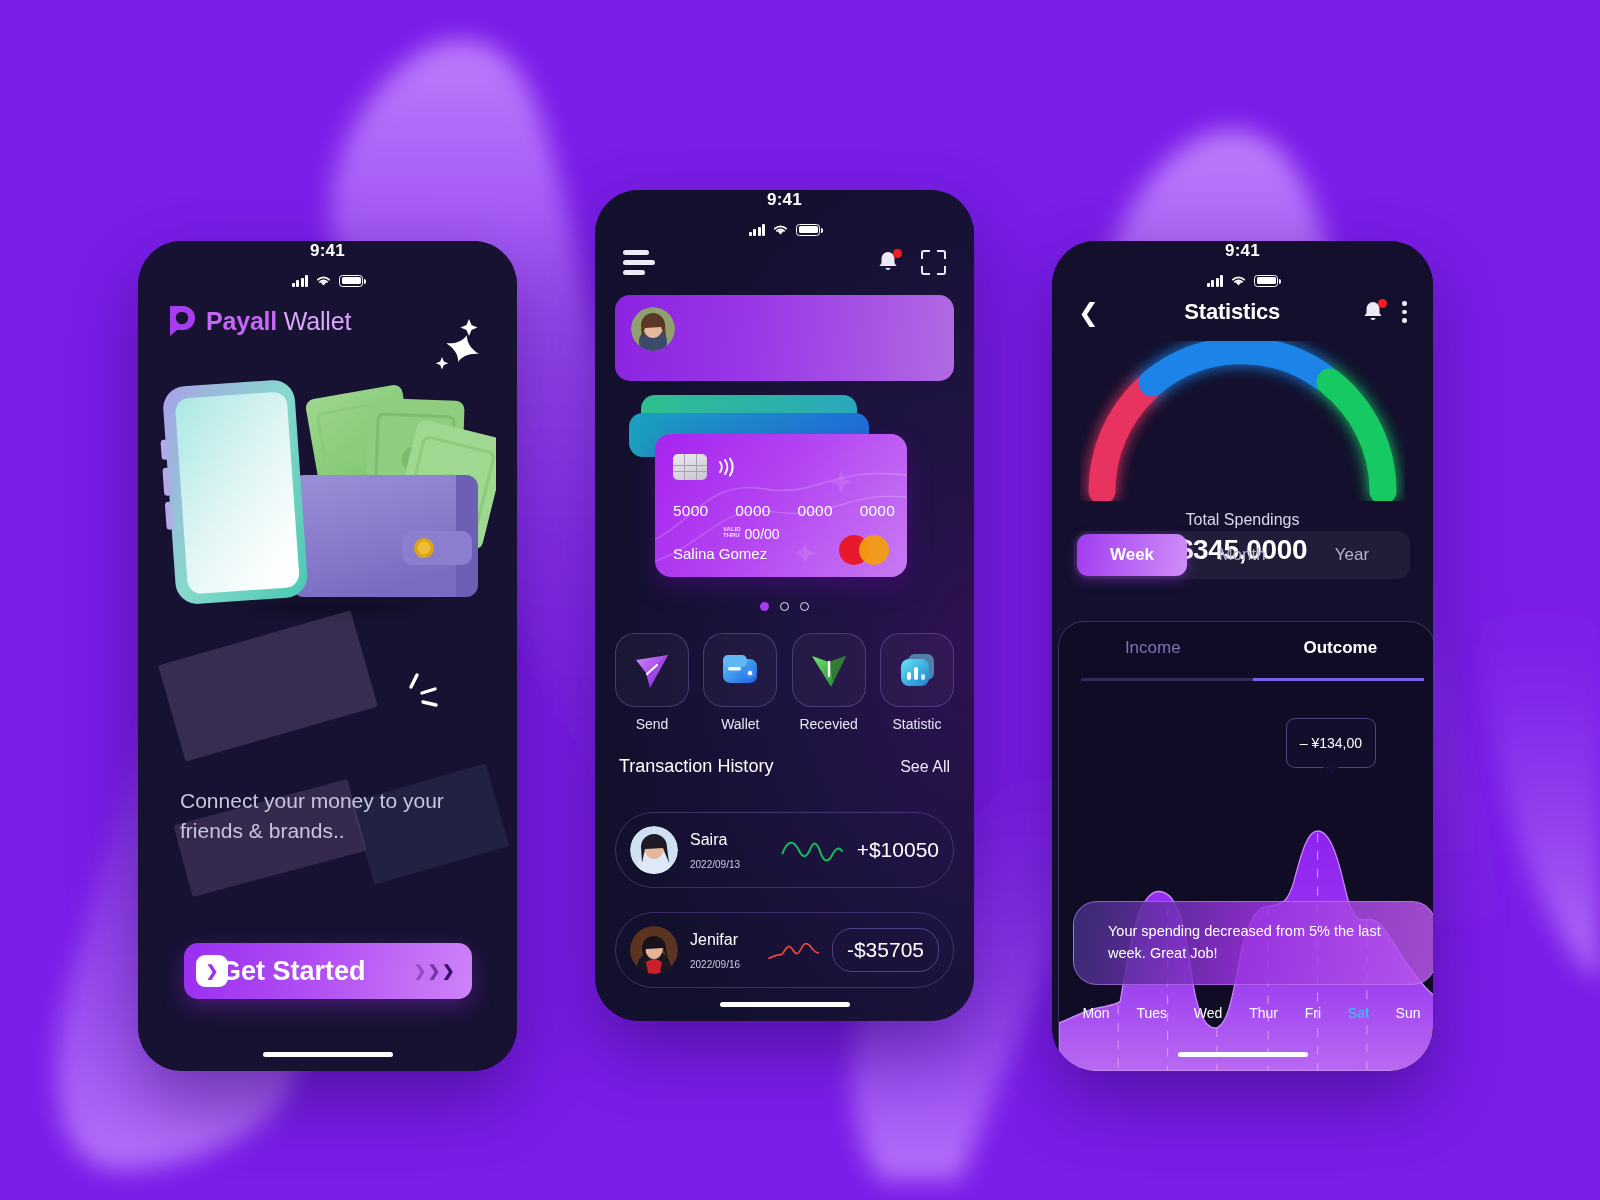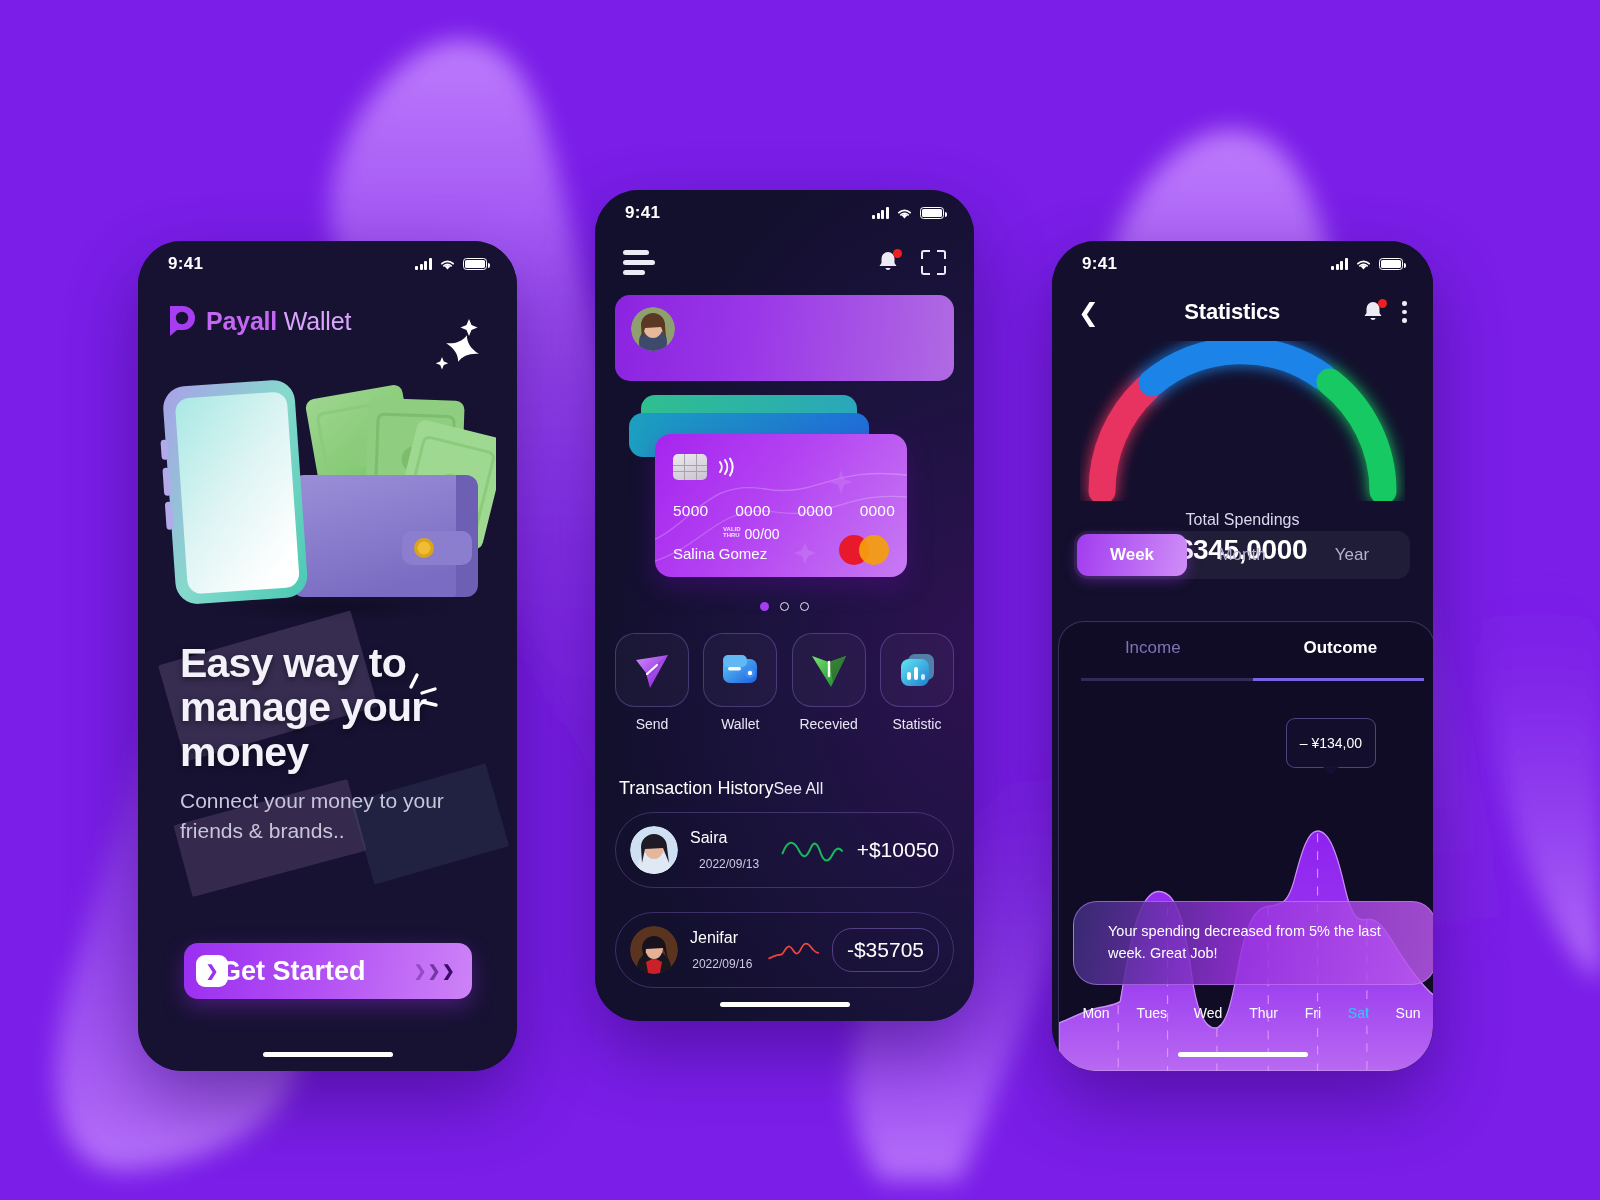--- a/index.html
+++ b/index.html
@@ -24,21 +24,21 @@
   #phone1 { left:138px; top:241px; width:379px; height:830px; }
   #phone2 { left:595px; top:190px; width:379px; height:831px; }
   #phone3 { left:1052px; top:241px; width:381px; height:830px; }
 
   .screen { position:absolute; inset:0; }
 
   
   .statusbar {
     position:absolute; top:0; left:0; right:0; height:46px;
     display:flex; align-items:center; justify-content:space-between;
-    padding:0 30px; z-index:30;
+    padding:0 30px; z-index:30;flex-direction:column;
   }
   .sb-time { color:#fff; font-size:17px; font-weight:bold; letter-spacing:.3px; }
   .sb-right { display:flex; align-items:center; gap:7px; }
   .sig { display:flex; align-items:flex-end; gap:1.6px; height:12px; }
   .sig i { display:block; width:3px; background:#fff; border-radius:1px; }
   .sig i:nth-child(1){height:4px}.sig i:nth-child(2){height:6.5px}
   .sig i:nth-child(3){height:9px}.sig i:nth-child(4){height:12px}
   .batt { width:24px;height:12px;border:1.6px solid #fff;border-radius:3.5px;position:relative;}
   .batt:after{content:"";position:absolute;left:1.4px;top:1.4px;bottom:1.4px;right:1.4px;background:#fff;border-radius:1.6px;}
   .batt:before{content:"";position:absolute;right:-3.5px;top:3.5px;width:2px;height:5px;background:#fff;border-radius:0 2px 2px 0;}
@@ -150,31 +150,31 @@
   .dots i { width:9px;height:9px;border-radius:50%; }
   .dots i.on { background:#a63df0; }
   .dots i.off { border:1.6px solid #e8e5f2; }
 
   .acts { position:absolute; top:443px; left:20px; right:20px; display:flex; justify-content:space-between; }
   .act { width:74px; display:flex; flex-direction:column; align-items:center; gap:9px; }
   .act-box { width:74px;height:74px;border-radius:20px;border:1px solid rgba(150,120,220,.35);
              background:rgba(255,255,255,.03); display:flex;align-items:center;justify-content:center; }
   .act-lbl { color:#e9e6f4; font-size:14px; }
 
-  .thead { position:absolute; top:588px; left:24px; right:24px; display:flex; align-items:center; }
+  .thead { position:absolute; top:566px; left:24px; right:24px; display:flex; align-items:center; justify-content:space-between; }
   .thead-t { color:#fff; font-size:18px; }
   .thead-a { color:#efeaf8; font-size:16px; }
 
   .trow { position:absolute; left:20px; width:339px; height:76px; border-radius:38px;
           border:1px solid rgba(140,110,210,.35); display:flex; align-items:center; padding:0 14px; gap:12px; }
   #trow1 { top:622px; } #trow2 { top:722px; }
   .tav { width:48px;height:48px;border-radius:50%;overflow:hidden;flex:0 0 48px; }
   .tinfo { width:92px; }
   .tname { color:#fff; font-size:16px; }
-  .tdate { color:#cfc9e0; font-size:12px; margin-top:10px;text-align:center; }
+  .tdate { color:#cfc9e0; font-size:10px; margin-top:10px; }
   .tspark { width:76px; height:36px; }
   .tamt { color:#fff; font-size:21px; margin-left:auto; }
   .tamt.boxed { border:1px solid rgba(140,110,210,.5); border-radius:20px; padding:9px 14px; }
 
   
   #phone3 .screen { background:#130f2c; }
   .p3-nav { position:absolute; top:52px; left:0; right:0; height:38px; padding:0 26px;
             display:flex; align-items:center; justify-content:space-between; }
   .back { color:#fff; font-size:25px; line-height:1; width:24px; }
   .p3-title { color:#fff; font-size:22px; font-weight:bold; letter-spacing:-.2px; }
@@ -338,21 +338,20 @@
         <rect x="9" y="72" width="7" height="20" rx="3.5" fill="#b3aaea"></rect>
         <rect x="9" y="100" width="7" height="28" rx="3.5" fill="#b3aaea"></rect>
         <rect x="9" y="134" width="7" height="28" rx="3.5" fill="#b3aaea"></rect>
       </g>
     </svg>
 
     <div class="tape tape1"></div>
     <div class="tape tape2"></div>
     <div class="tape tape3"></div>
 
-    <div class="headline">Easy way to manage your money</div>
     <svg class="burst" viewBox="0 0 48 46">
       <g stroke="#fff" stroke-width="3.4" stroke-linecap="round" fill="none">
         <path d="M18 16 L24 4"></path>
           <path d="M29 22 L42 18"></path>
           <path d="M30 31 L43 34"></path>
       </g>
     </svg>
     <div class="subline">Connect your money to your friends &amp; brands..</div>
 
     <div class="cta">

